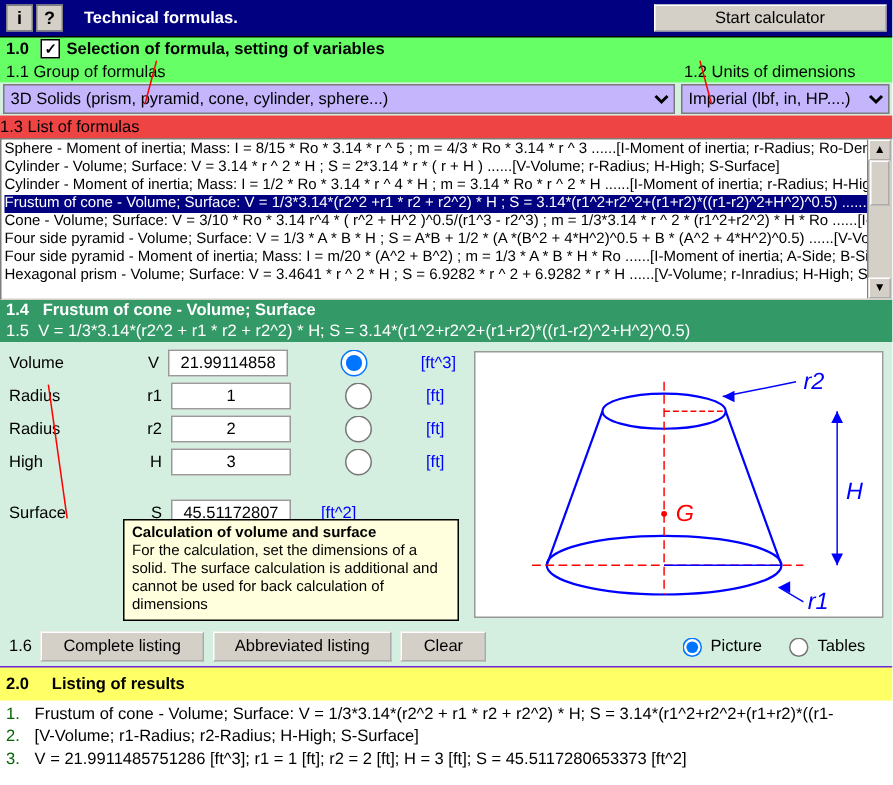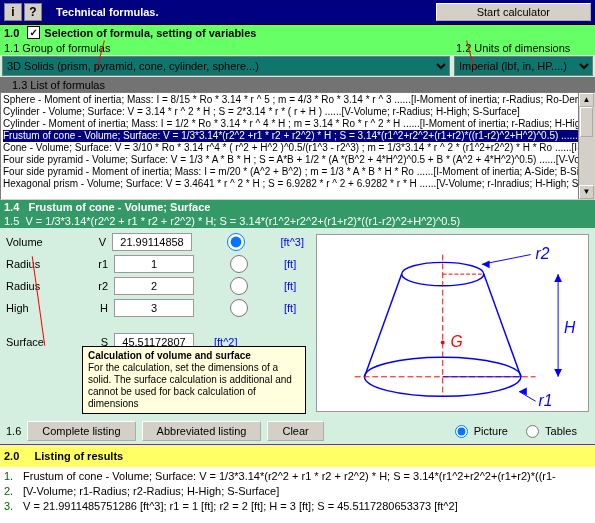--- a/index.html
+++ b/index.html
@@ -6,22 +6,22 @@
 body { width: 595px; height: 523px; background: #fff; font-size: 11px; overflow: hidden; }
 .titlebar { background: #000080; color: #fff; height: 24px; display: flex; align-items: center; padding: 0 4px; font-weight: bold; }
 .titlebar .ico { width: 18px; height: 18px; background: #d4d0c8; border: 1px solid #808080; margin-right: 2px; display: flex; align-items: center; justify-content: center; color: #000; font-size: 12px; }
 .titlebar .title { margin-left: 12px; flex: 1; }
 .titlebar .startbtn { background: #d4d0c8; color: #000; border: 1px outset #fff; padding: 2px 40px; font-size: 11px; }
 .hdr10 { background: #66ff66; height: 16px; display: flex; align-items: center; padding: 0 4px; font-weight: bold; border-top: 1px solid #000; }
 .hdr10 .num { color: #000; margin-right: 4px; }
 .hdr10 .chk { width: 13px; height: 13px; border: 1px solid #000; background: #fff; margin: 0 4px; display: inline-flex; align-items: center; justify-content: center; font-size: 10px; }
 .rowflex { display: flex; }
 .hdr11 { background: #66ff66; height: 15px; display: flex; align-items: center; padding: 0 4px; font-size: 11px; text-align: center; }
-.dd { font-size: 11px; height: 20px; border: 1px solid #7b7b7b; background: #0f766e; }
-.hdr13 { background: #737373; height: 15px; padding: 0 12px; font-size: 11px; display: flex; align-items: center; }
+.dd { font-size: 11px; height: 20px; border: 1px solid #7b7b7b; background: #c4b5fd; }
+.hdr13 { background: #ef4444; height: 15px; padding: 0 0; font-size: 11px; display: flex; align-items: center; }
 .formulas { background: #fff; font-size: 10px; line-height: 12px; padding: 1px 2px; overflow: hidden; height: 108px; white-space: nowrap; position: relative; border: 1px inset #d4d0c8; }
 .formulas .sel { background: #000080; color: #fff; }
 .scrollv { position: absolute; right: 0; top: 0; bottom: 0; width: 16px; background: #d4d0c8; border-left: 1px solid #808080; }
 .scrollv .thumb { position: absolute; left: 1px; right: 1px; top: 14px; height: 30px; background: #d4d0c8; border: 1px outset #fff; }
 .scrollv .arr { position: absolute; left: 0; right: 0; height: 14px; background: #d4d0c8; border: 1px outset #fff; text-align: center; font-size: 8px; line-height: 12px; }
 .formhdr { background: #339966; color: #fff; font-weight: bold; padding: 1px 4px; font-size: 11px; }
 .formhdr2 { background: #339966; color: #fff; padding: 1px 4px; font-size: 11px; }
 .body15 { display: flex; background: #d4efe0; height: 190px; }
 .varpanel { width: 310px; padding: 4px 6px; position: relative; }
 .varrow { display: flex; align-items: center; height: 20px; margin-bottom: 2px; }

